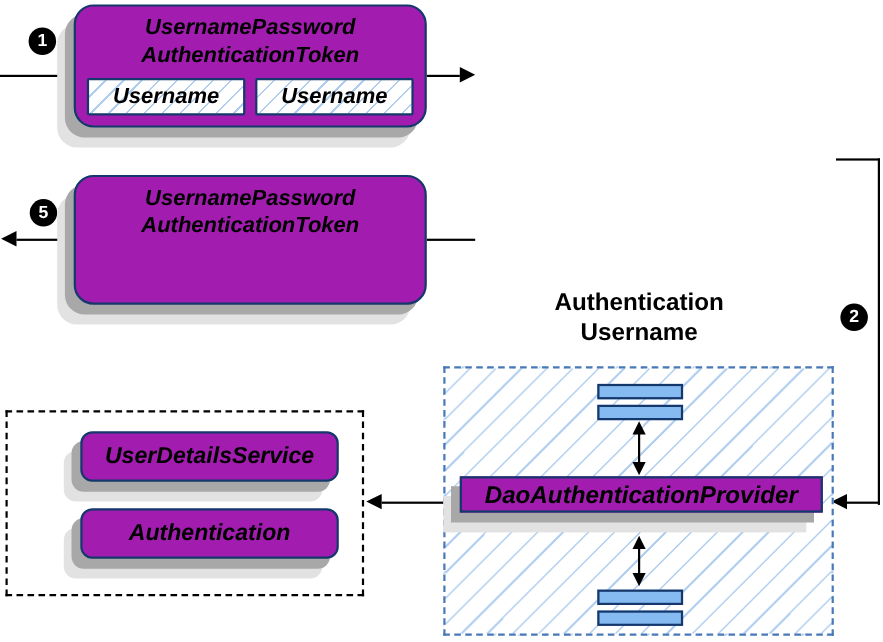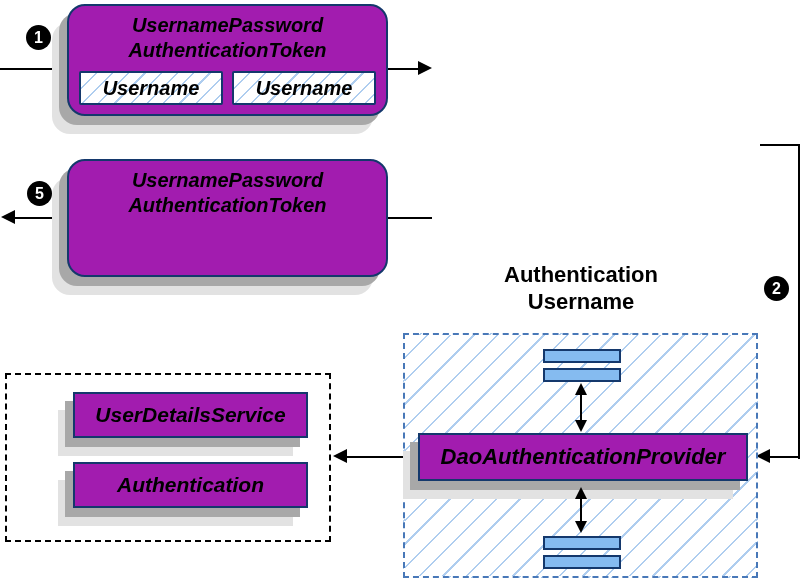--- a/index.html
+++ b/index.html
@@ -39,21 +39,21 @@
   .prov-box {
     position:absolute; left:403px; top:333px; width:355px; height:245px;
     border:2px dashed #4878B8; box-sizing:border-box;
   }
   .bean-box {
     position:absolute; left:5px; top:373px; width:326px; height:169px;
     border:2px dashed #000; box-sizing:border-box; background:#fff;
   }
   .bean {
     display:flex; align-items:center; justify-content:center;
-    font-weight:bold; font-size:21px;
+    font-weight:bold; font-size:21px;border-radius:11px;
   }
   .dao {
     display:flex; align-items:center; justify-content:center;
     font-weight:bold; font-size:22px;
   }
   .mini { position:absolute; width:78px; height:14px; background:#85BBF0; border:2px solid #14386C; box-sizing:border-box; }
   
   .badge {
     position:absolute; width:25px; height:25px; border-radius:50%;
     background:#000; color:#fff; font-weight:bold; font-size:16px;
@@ -122,21 +122,21 @@
 
   <div class="prov-box hatch-l"></div>
 
   <div class="mini" style="left:543px;top:349px"></div>
   <div class="mini" style="left:543px;top:368px"></div>
 
   <div class="ah ah-u" style="left:575px;top:383px"></div>
   <div class="ln" style="left:580px;top:393px;width:2px;height:28px"></div>
   <div class="ah ah-d" style="left:575px;top:420px"></div>
 
-  <div class="node dao shadow" style="left:418px;top:433px;width:330px;height:48px">DaoAuthenticationProvider</div>
+  <div class="node dao shadow" style="left:418px;top:433px;width:330px;height:33px">DaoAuthenticationProvider</div>
 
   <div class="ah ah-u" style="left:575px;top:487px"></div>
   <div class="ln" style="left:580px;top:497px;width:2px;height:24px"></div>
   <div class="ah ah-d" style="left:575px;top:521px"></div>
 
   <div class="mini" style="left:543px;top:536px"></div>
   <div class="mini" style="left:543px;top:555px"></div>
 
   <div class="bean-box"></div>
 

